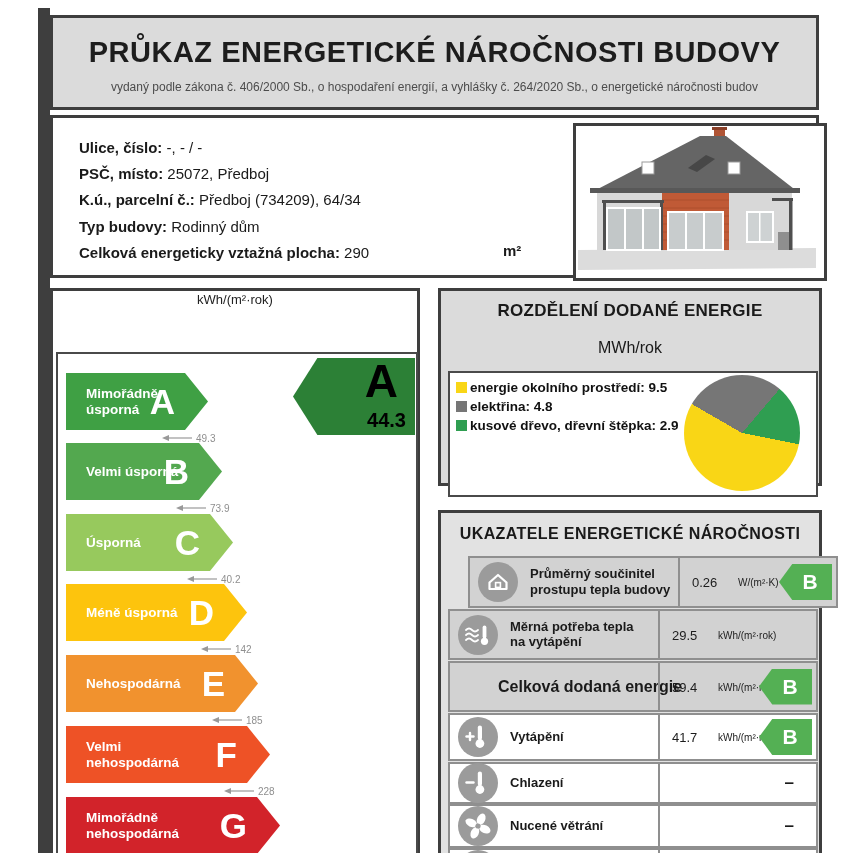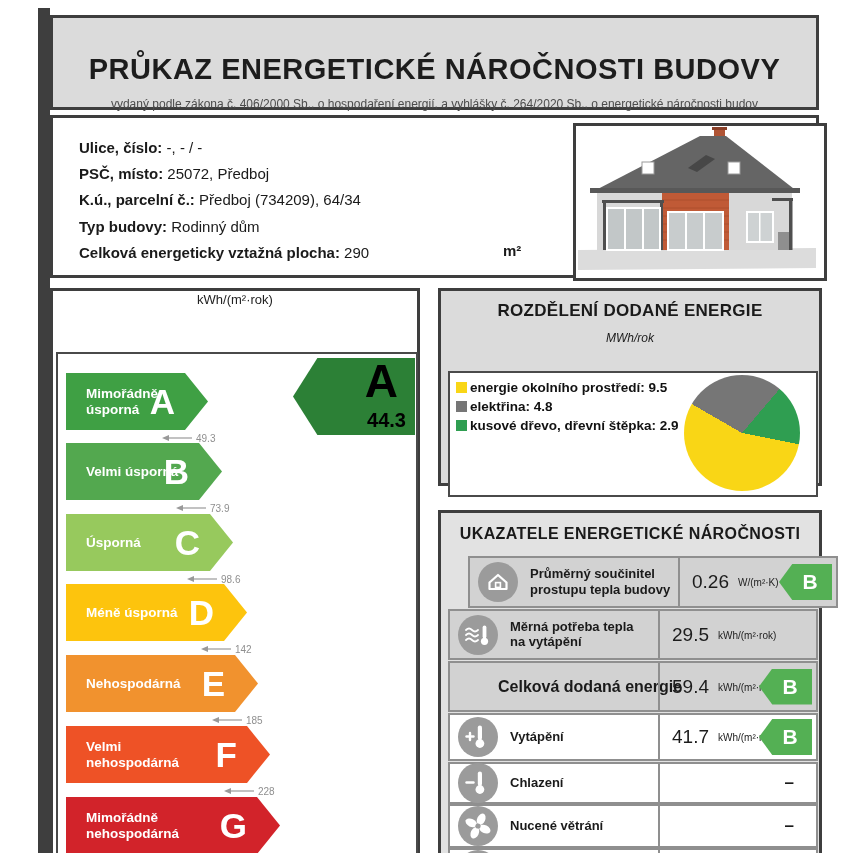--- a/index.html
+++ b/index.html
@@ -3,21 +3,21 @@
 <meta charset="utf-8">
 <style>
   html,body{margin:0;padding:0;background:#fff;}
   body{width:860px;height:853px;position:relative;overflow:hidden;
        font-family:"Liberation Sans",sans-serif;color:#1a1a1a;}
   .abs{position:absolute;box-sizing:border-box;}
   
   .frame-bar{left:38px;top:8px;width:12px;height:845px;background:#3e3e3e;}
   
   .header-box{left:50px;top:15px;width:769px;height:95px;background:#dbdbdb;border:3px solid #3e3e3e;text-align:center;}
-  .header-title{margin-top:35px;font-size:29px;font-weight:900;letter-spacing:.5px;color:#1d1d1d;}
+  .header-title{margin-top:18px;font-size:29px;font-weight:900;letter-spacing:.5px;color:#1d1d1d;}
   .header-sub{margin-top:11px;font-size:12px;font-weight:400;color:#4c4c4c;}
   
   .info-box{left:50px;top:115px;width:769px;height:163px;background:#fff;border:3px solid #3e3e3e;}
   .info-rows{position:absolute;left:26px;top:17px;font-size:15px;line-height:26.2px;}
   .info-rows b{font-weight:700;}
   .info-unit{position:absolute;left:450px;top:124px;font-size:15px;font-weight:700;}
   .photo-box{position:absolute;left:520px;top:5px;width:248px;height:152px;border:3px solid #3e3e3e;background:#fff;}
   
   .class-panel{left:50px;top:288px;width:370px;height:575px;background:#fff;border:3px solid #3e3e3e;text-align:center;}
   .class-title{margin-top:8px;font-size:20px;font-weight:800;letter-spacing:.3px;}
@@ -32,39 +32,39 @@
                font-size:35px;font-weight:900;}
   .threshold{position:absolute;display:flex;align-items:center;gap:4px;height:14px;}
   .threshold .num{font-size:10px;color:#8f8f8f;}
   .marker{position:absolute;left:235px;top:4px;width:122px;height:77px;color:#000;
           clip-path:polygon(0 50%,20% 0,100% 0,100% 100%,20% 100%);}
   .marker-letter{position:absolute;right:17px;top:-4px;font-size:46px;font-weight:900;}
   .marker-value{position:absolute;right:9px;bottom:3px;font-size:20px;font-weight:700;}
   
   .pie-panel{left:438px;top:288px;width:384px;height:198px;background:#dbdbdb;border:3px solid #3e3e3e;text-align:center;}
   .pie-title{margin-top:10px;font-size:17px;font-weight:800;letter-spacing:.3px;}
-  .pie-unit{margin-top:10px;font-size:12px;font-style:italic;}
+  .pie-unit{margin-top:18px;font-size:16px;}
   .pie-box{position:absolute;left:7px;top:80px;width:366px;height:122px;border:2px solid #4a4a4a;background:#fff;text-align:left;}
   .legend{position:absolute;left:6px;top:7px;}
   .legend-item{display:flex;align-items:center;gap:3px;margin-bottom:4px;}
   .legend-swatch{width:11px;height:11px;}
   .legend-text{font-size:13.5px;font-weight:700;color:#111;}
   .pie{position:absolute;left:234px;top:2px;width:116px;height:116px;border-radius:50%;}
   
   .ind-panel{left:438px;top:510px;width:384px;height:380px;background:#e2e2e2;border:3px solid #3e3e3e;}
   .ind-title{margin-top:12px;text-align:center;font-size:16px;font-weight:800;letter-spacing:.4px;}
   .ind-row{position:absolute;left:7px;width:366px;border:2px solid #8f8f8f;background:#fff;}
   .ind-row.gray{background:#d2d2d2;}
   .ind-divider{position:absolute;left:208px;top:0;bottom:0;width:2px;background:#8f8f8f;}
   .ind-icon{position:absolute;left:8px;top:50%;transform:translateY(-50%);width:40px;height:40px;}
   .ind-label{position:absolute;left:60px;top:50%;transform:translateY(-50%);
              font-size:13px;font-weight:700;line-height:1.22;}
   .ind-label-big{position:absolute;left:18px;top:50%;transform:translateY(-50%);
                  font-size:16px;font-weight:800;margin-left:30px;}
-  .ind-value{position:absolute;left:222px;top:50%;transform:translateY(-50%);font-size:19px;color:#1c1c1c;}
+  .ind-value{position:absolute;left:222px;top:50%;transform:translateY(-50%);font-size:13px;color:#1c1c1c;}
   .ind-unit{position:absolute;left:268px;top:50%;transform:translateY(-46%);font-size:10px;color:#222;}
   .badge{position:absolute;right:4px;top:50%;transform:translateY(-50%);width:44px;height:36px;
          clip-path:polygon(0 50%,25% 0,100% 0,100% 100%,25% 100%);color:#fff;
          display:flex;align-items:center;justify-content:center;padding-left:9px;
          font-size:21px;font-weight:900;}
   .dash{position:absolute;right:22px;top:50%;transform:translateY(-50%);font-size:17px;font-weight:700;}
 </style>
 </head>
 <body>
 
@@ -155,21 +155,21 @@
 
     <div class="band" style="top: 160px; width: 167px; background: rgb(151, 201, 93);">
       <div class="band-label">Úsporná</div>
       <div class="band-letter">C</div>
     </div>
     <div class="threshold" style="left:129px;top:218px;">
       <svg width="30" height="8" viewBox="0 0 30 8">
           <line x1="6" y1="4" x2="30" y2="4" stroke="#999" stroke-width="1.2"></line>
           <polygon points="0,4 7,1 7,7" fill="#999"></polygon>
         </svg>
-      <span class="num">98.6</span>
+      <span class="num">40.2</span>
     </div>
 
     <div class="band" style="top: 230px; width: 181px; background: rgb(253, 196, 13);">
       <div class="band-label">Méně úsporná</div>
       <div class="band-letter">D</div>
     </div>
     <div class="threshold" style="left:143px;top:288px;">
       <svg width="30" height="8" viewBox="0 0 30 8">
           <line x1="6" y1="4" x2="30" y2="4" stroke="#999" stroke-width="1.2"></line>
           <polygon points="0,4 7,1 7,7" fill="#999"></polygon>

